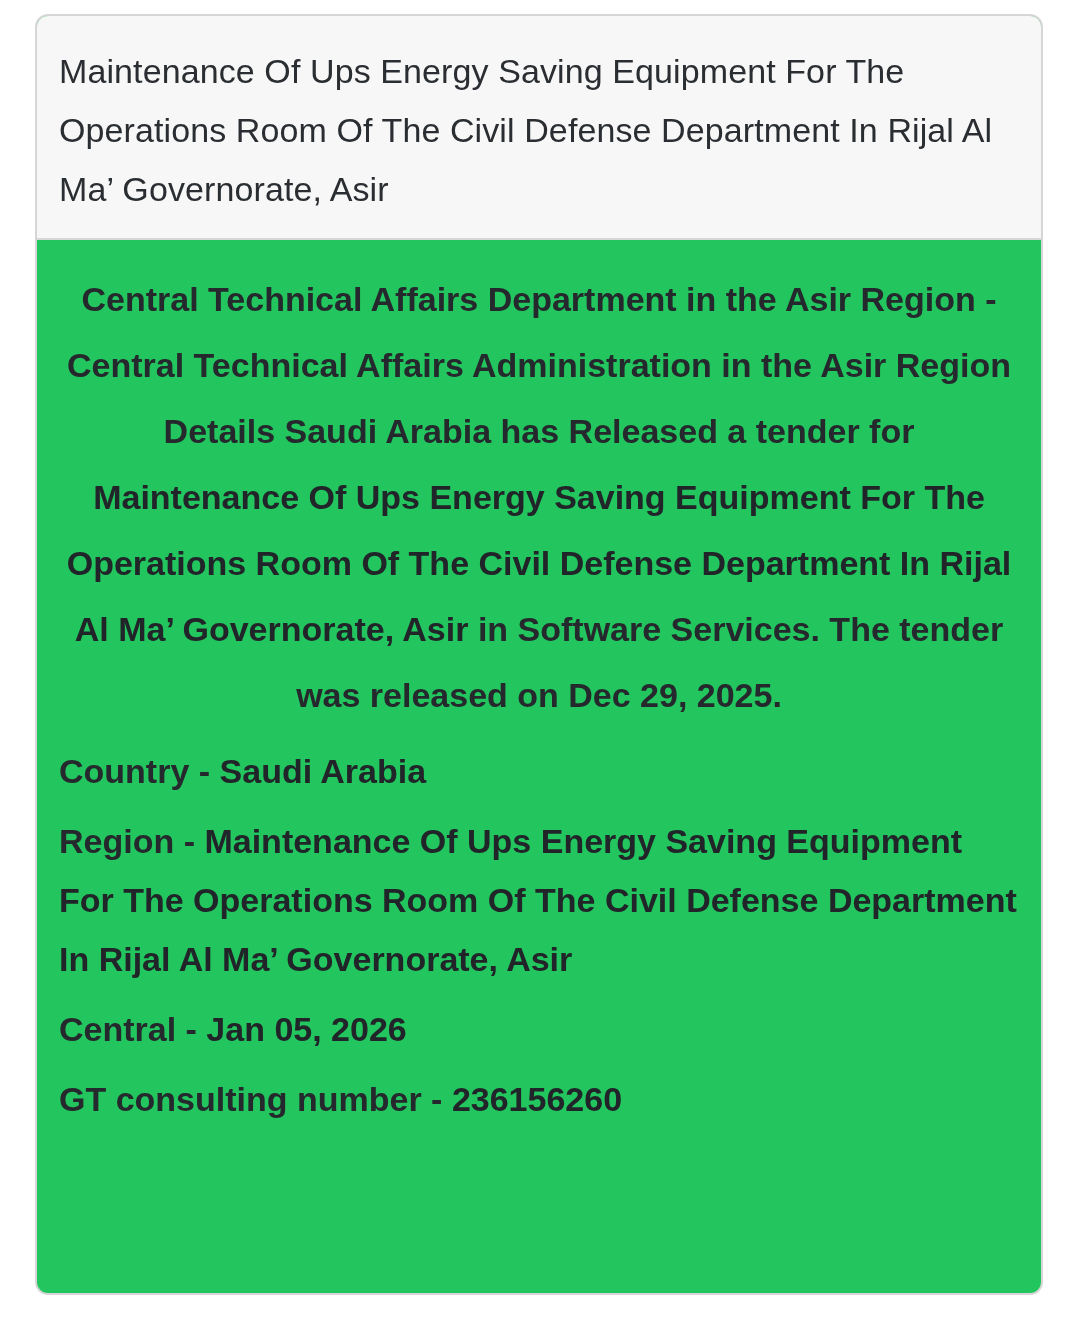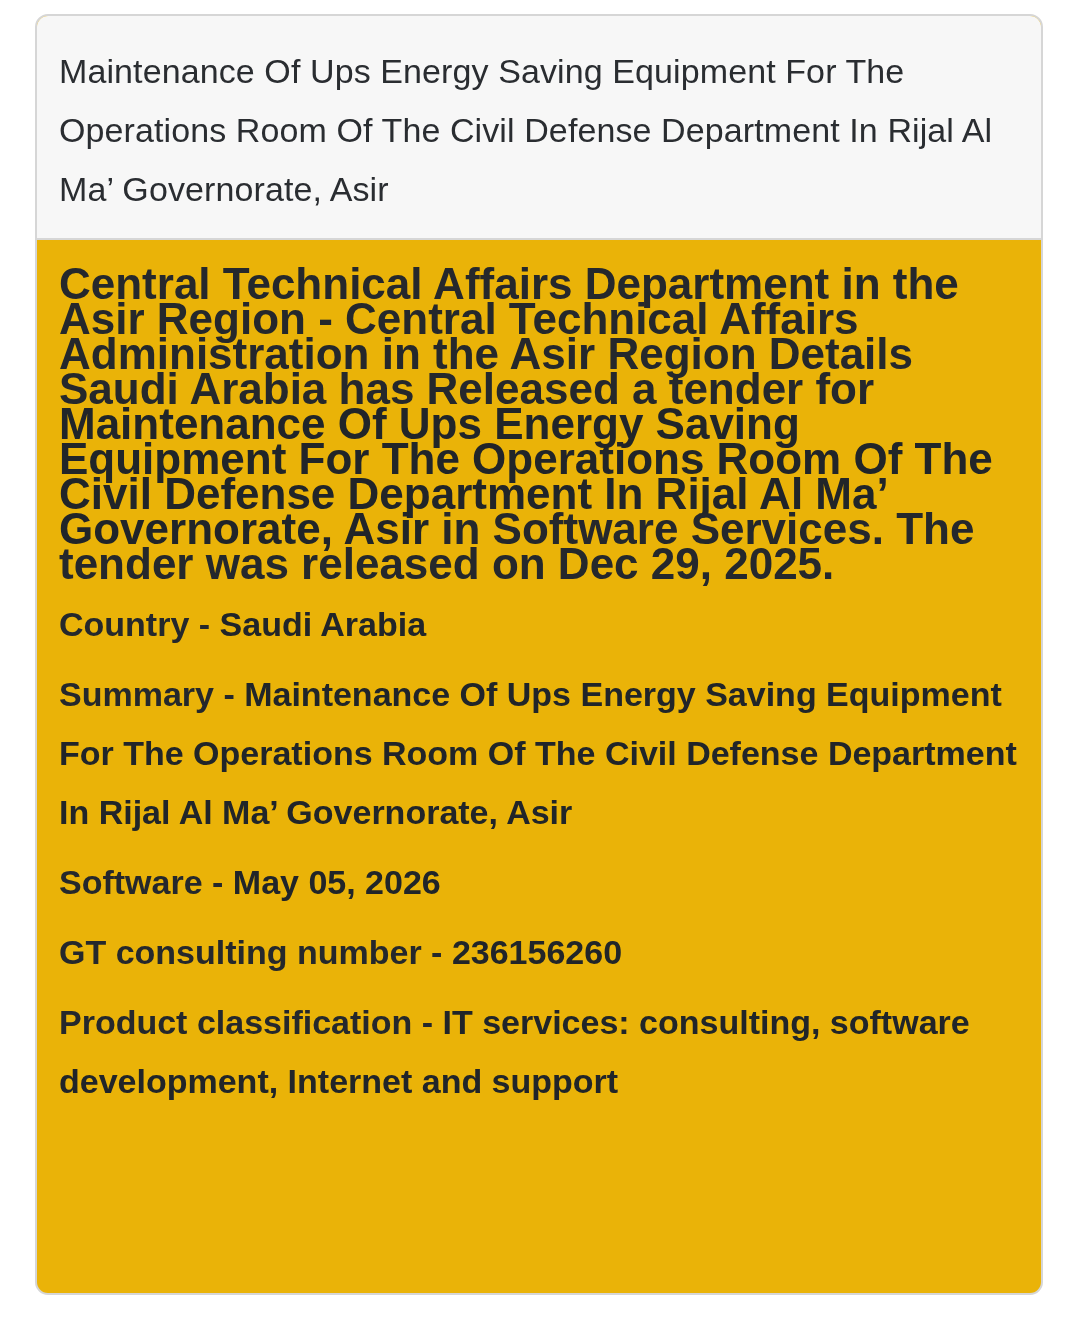--- a/index.html
+++ b/index.html
@@ -18,21 +18,21 @@
     .card {
       position: absolute;
       left: 35px;
       top: 14px;
       width: 1008px;
       height: 1281px;
       border: 2px solid #d6d6d6;
       border-radius: 13px;
       box-sizing: border-box;
       overflow: hidden;
-      background: #eab308;
+      background: #22c55e;
     }
     .card-header {
       background: #f7f7f7;
       border-bottom: 2px solid #d6d6d6;
       height: 224px;
       box-sizing: border-box;
       padding: 26px 22px 0 22px;
     }
     .card-title {
       margin: 0;
@@ -40,24 +40,25 @@
       font-weight: normal;
       line-height: 59px;
       color: #2a2d31;
       letter-spacing: 0.1px;
     }
     .card-body {
       padding: 26px 22px 0 22px;
     }
     .intro {
       margin: 0 0 14px 0;
-      font-size: 44px;
-      line-height: 35px;
+      font-size: 34px;
+      line-height: 66px;
       font-weight: 600;
       color: #25282c;
+      text-align: center;
     }
     .intro .strong {
       font-weight: 700;
       color: #212529;
     }
     .field {
       margin: 0 0 11px 0;
       font-size: 34px;
       line-height: 59px;
       color: #25282c;
@@ -79,28 +80,25 @@
     <h2 class="card-title">Maintenance Of Ups Energy Saving Equipment For The Operations Room Of The Civil Defense Department In Rijal Al Ma’ Governorate, Asir</h2>
   </div>
   <div class="card-body">
     <p class="intro"><span>Central Technical Affairs Department in the Asir Region - Central Technical Affairs Administration in the Asir Region Details Saudi Arabia has Released a tender for </span><span class="strong">Maintenance Of Ups Energy Saving Equipment For The Operations Room Of The Civil Defense Department In Rijal Al Ma’ Governorate, Asir</span><span> in Software Services. The tender was released on Dec 29, 2025.</span></p>
 
     <p class="field">
       <span class="label">Country - </span><span class="value">Saudi Arabia</span>
     </p>
 
     <p class="field">
-      <span class="label">Summary - </span><span class="value">Maintenance Of Ups Energy Saving Equipment For The Operations Room Of The Civil Defense Department In Rijal Al Ma’ Governorate, Asir</span>
+      <span class="label">Region - </span><span class="value">Maintenance Of Ups Energy Saving Equipment For The Operations Room Of The Civil Defense Department In Rijal Al Ma’ Governorate, Asir</span>
     </p>
 
     <p class="field">
-      <span class="label">Software - </span><span class="value">May 05, 2026</span>
+      <span class="label">Central - </span><span class="value">Jan 05, 2026</span>
     </p>
 
     <p class="field">
       <span class="label">GT consulting number - </span><span class="value">236156260</span>
     </p>
 
-    <p class="field">
-      <span class="label">Product classification - </span><span class="value">IT services: consulting, software development, Internet and support</span>
-    </p>
   </div>
 </div>
 
 </body></html>

